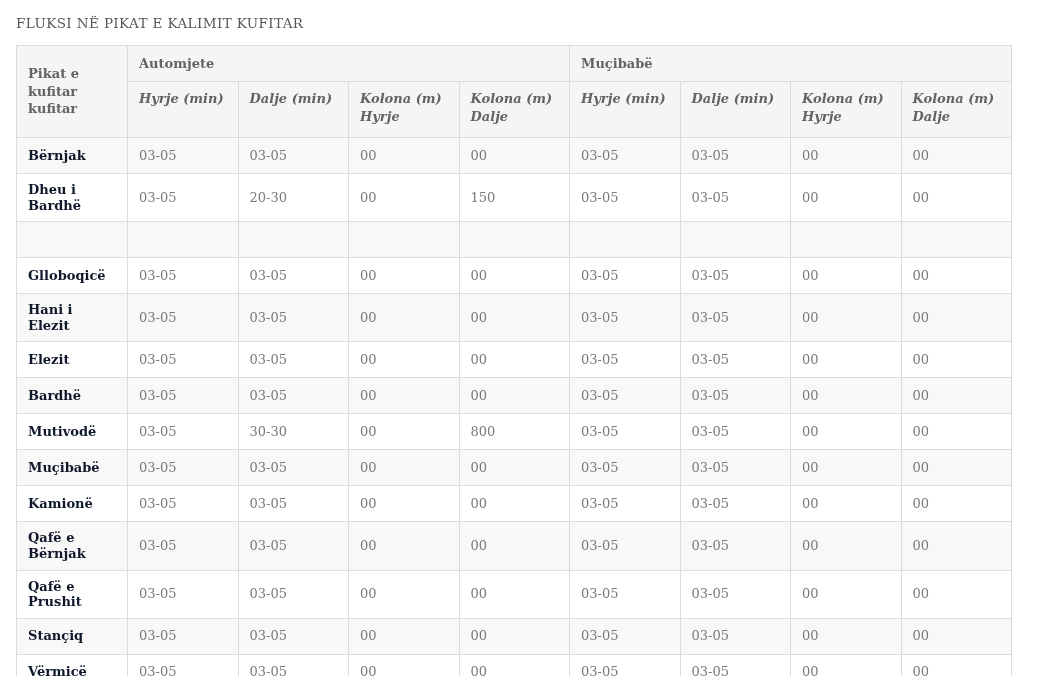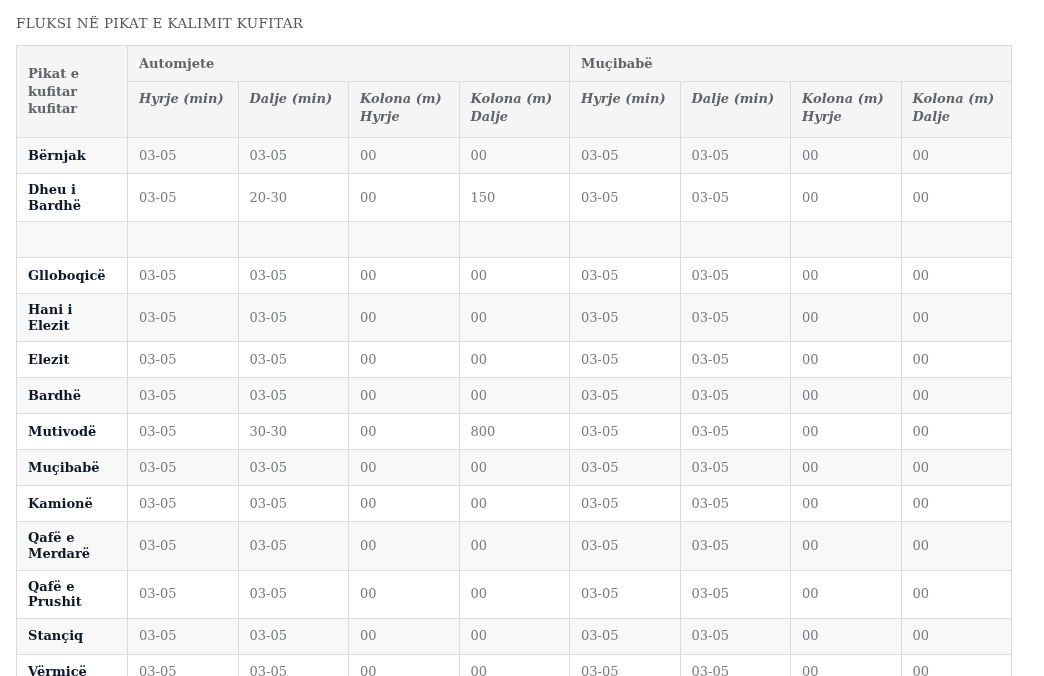--- a/index.html
+++ b/index.html
@@ -196,21 +196,21 @@
     <td>03-05</td>
     <td>03-05</td>
     <td>00</td>
     <td>00</td>
     <td>03-05</td>
     <td>03-05</td>
     <td>00</td>
     <td>00</td>
   </tr>
         <tr>
-    <td class="row-name">Qafë e Merdarë</td>
+    <td class="row-name">Qafë e Bërnjak</td>
     <td>03-05</td>
     <td>03-05</td>
     <td>00</td>
     <td>00</td>
     <td>03-05</td>
     <td>03-05</td>
     <td>00</td>
     <td>00</td>
   </tr>
         <tr>

